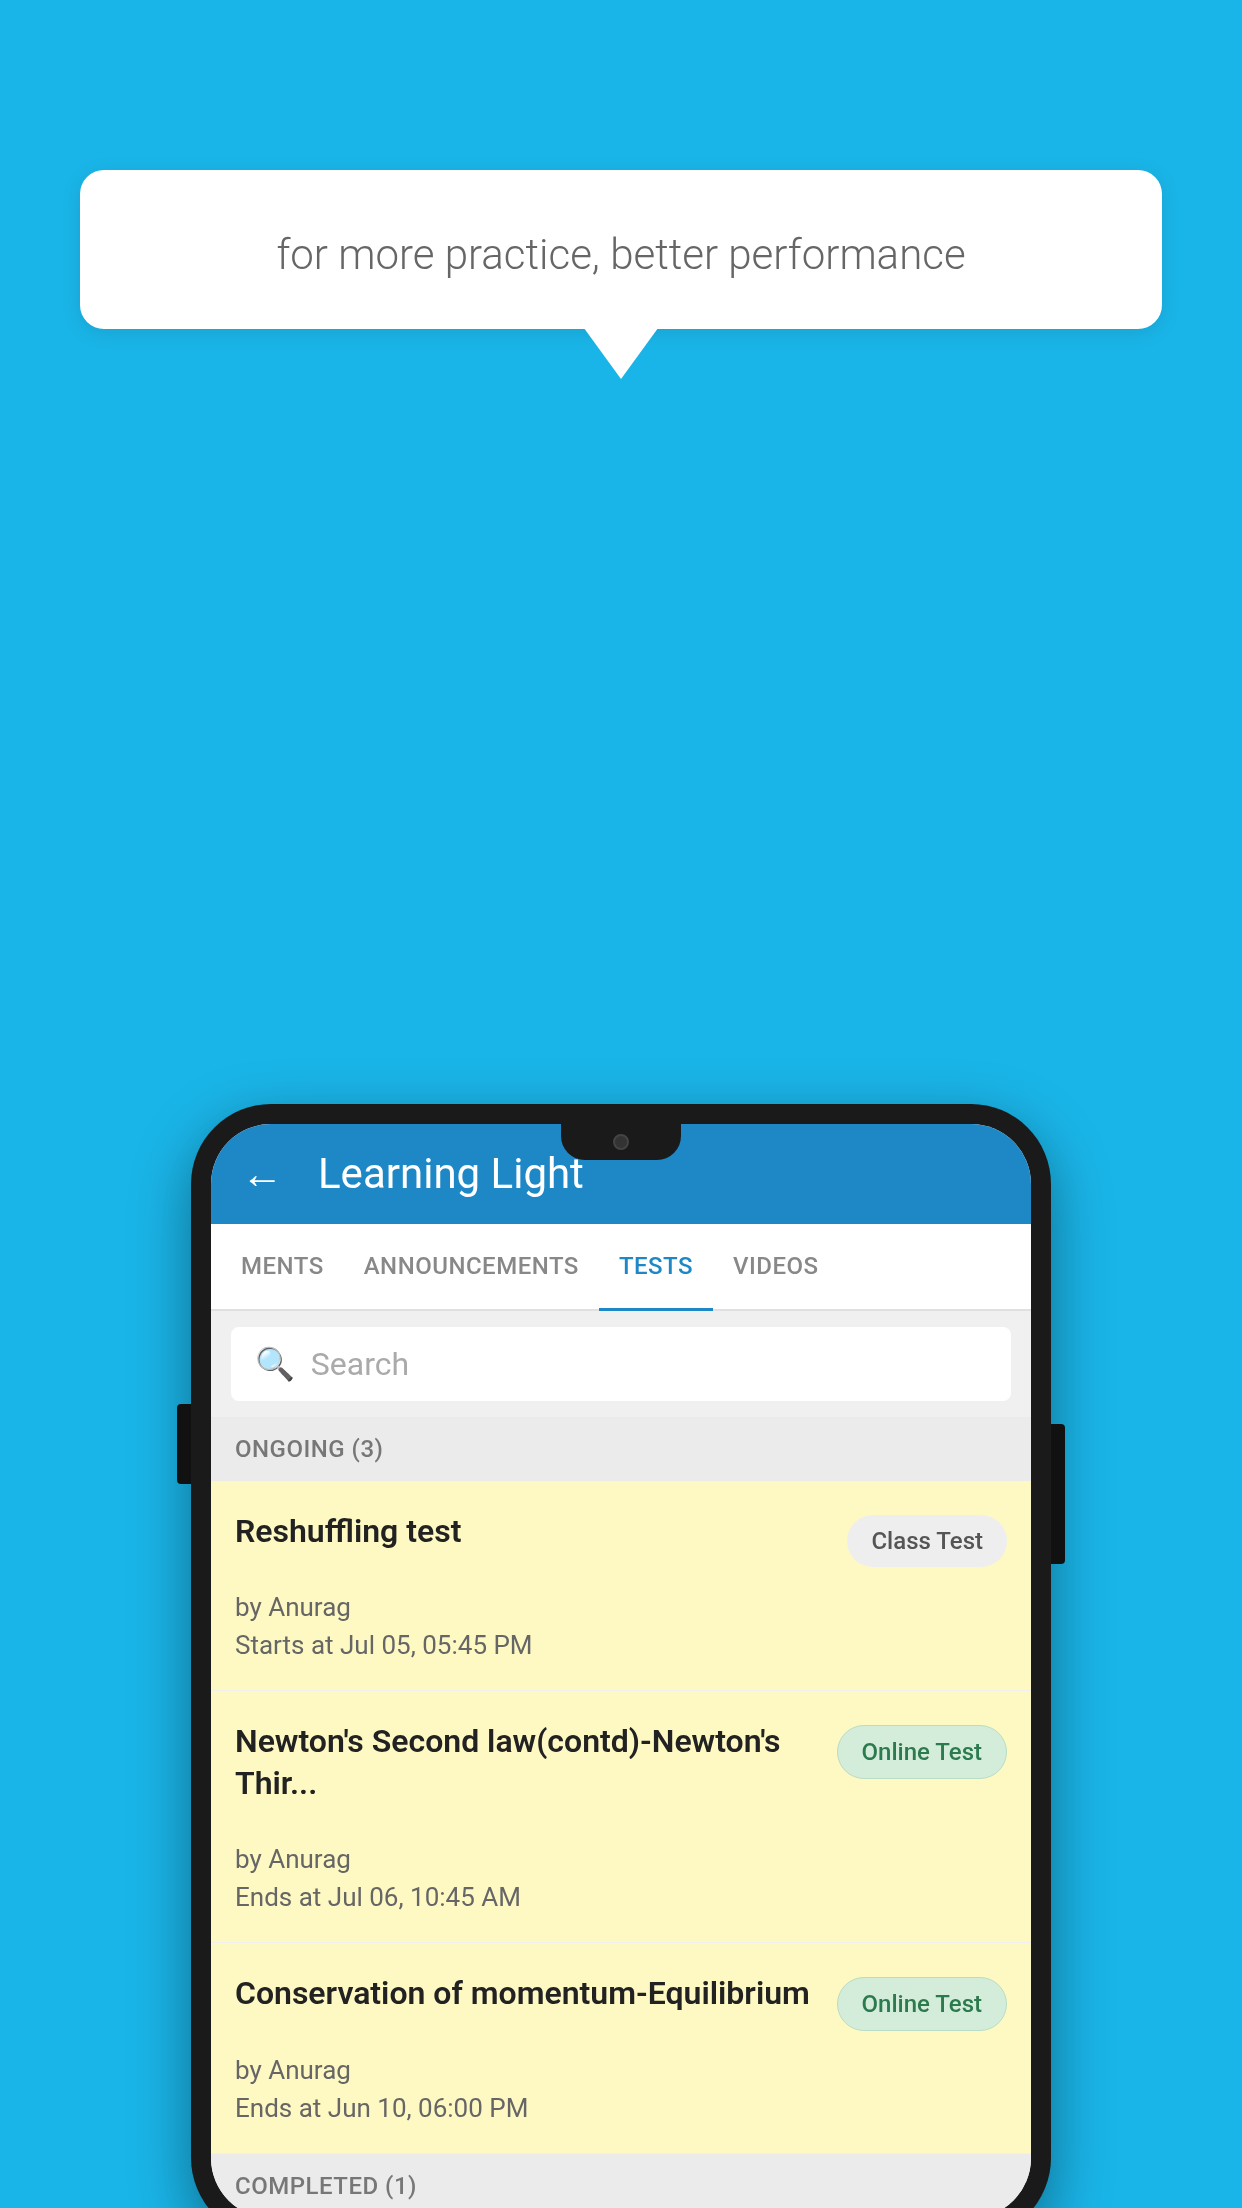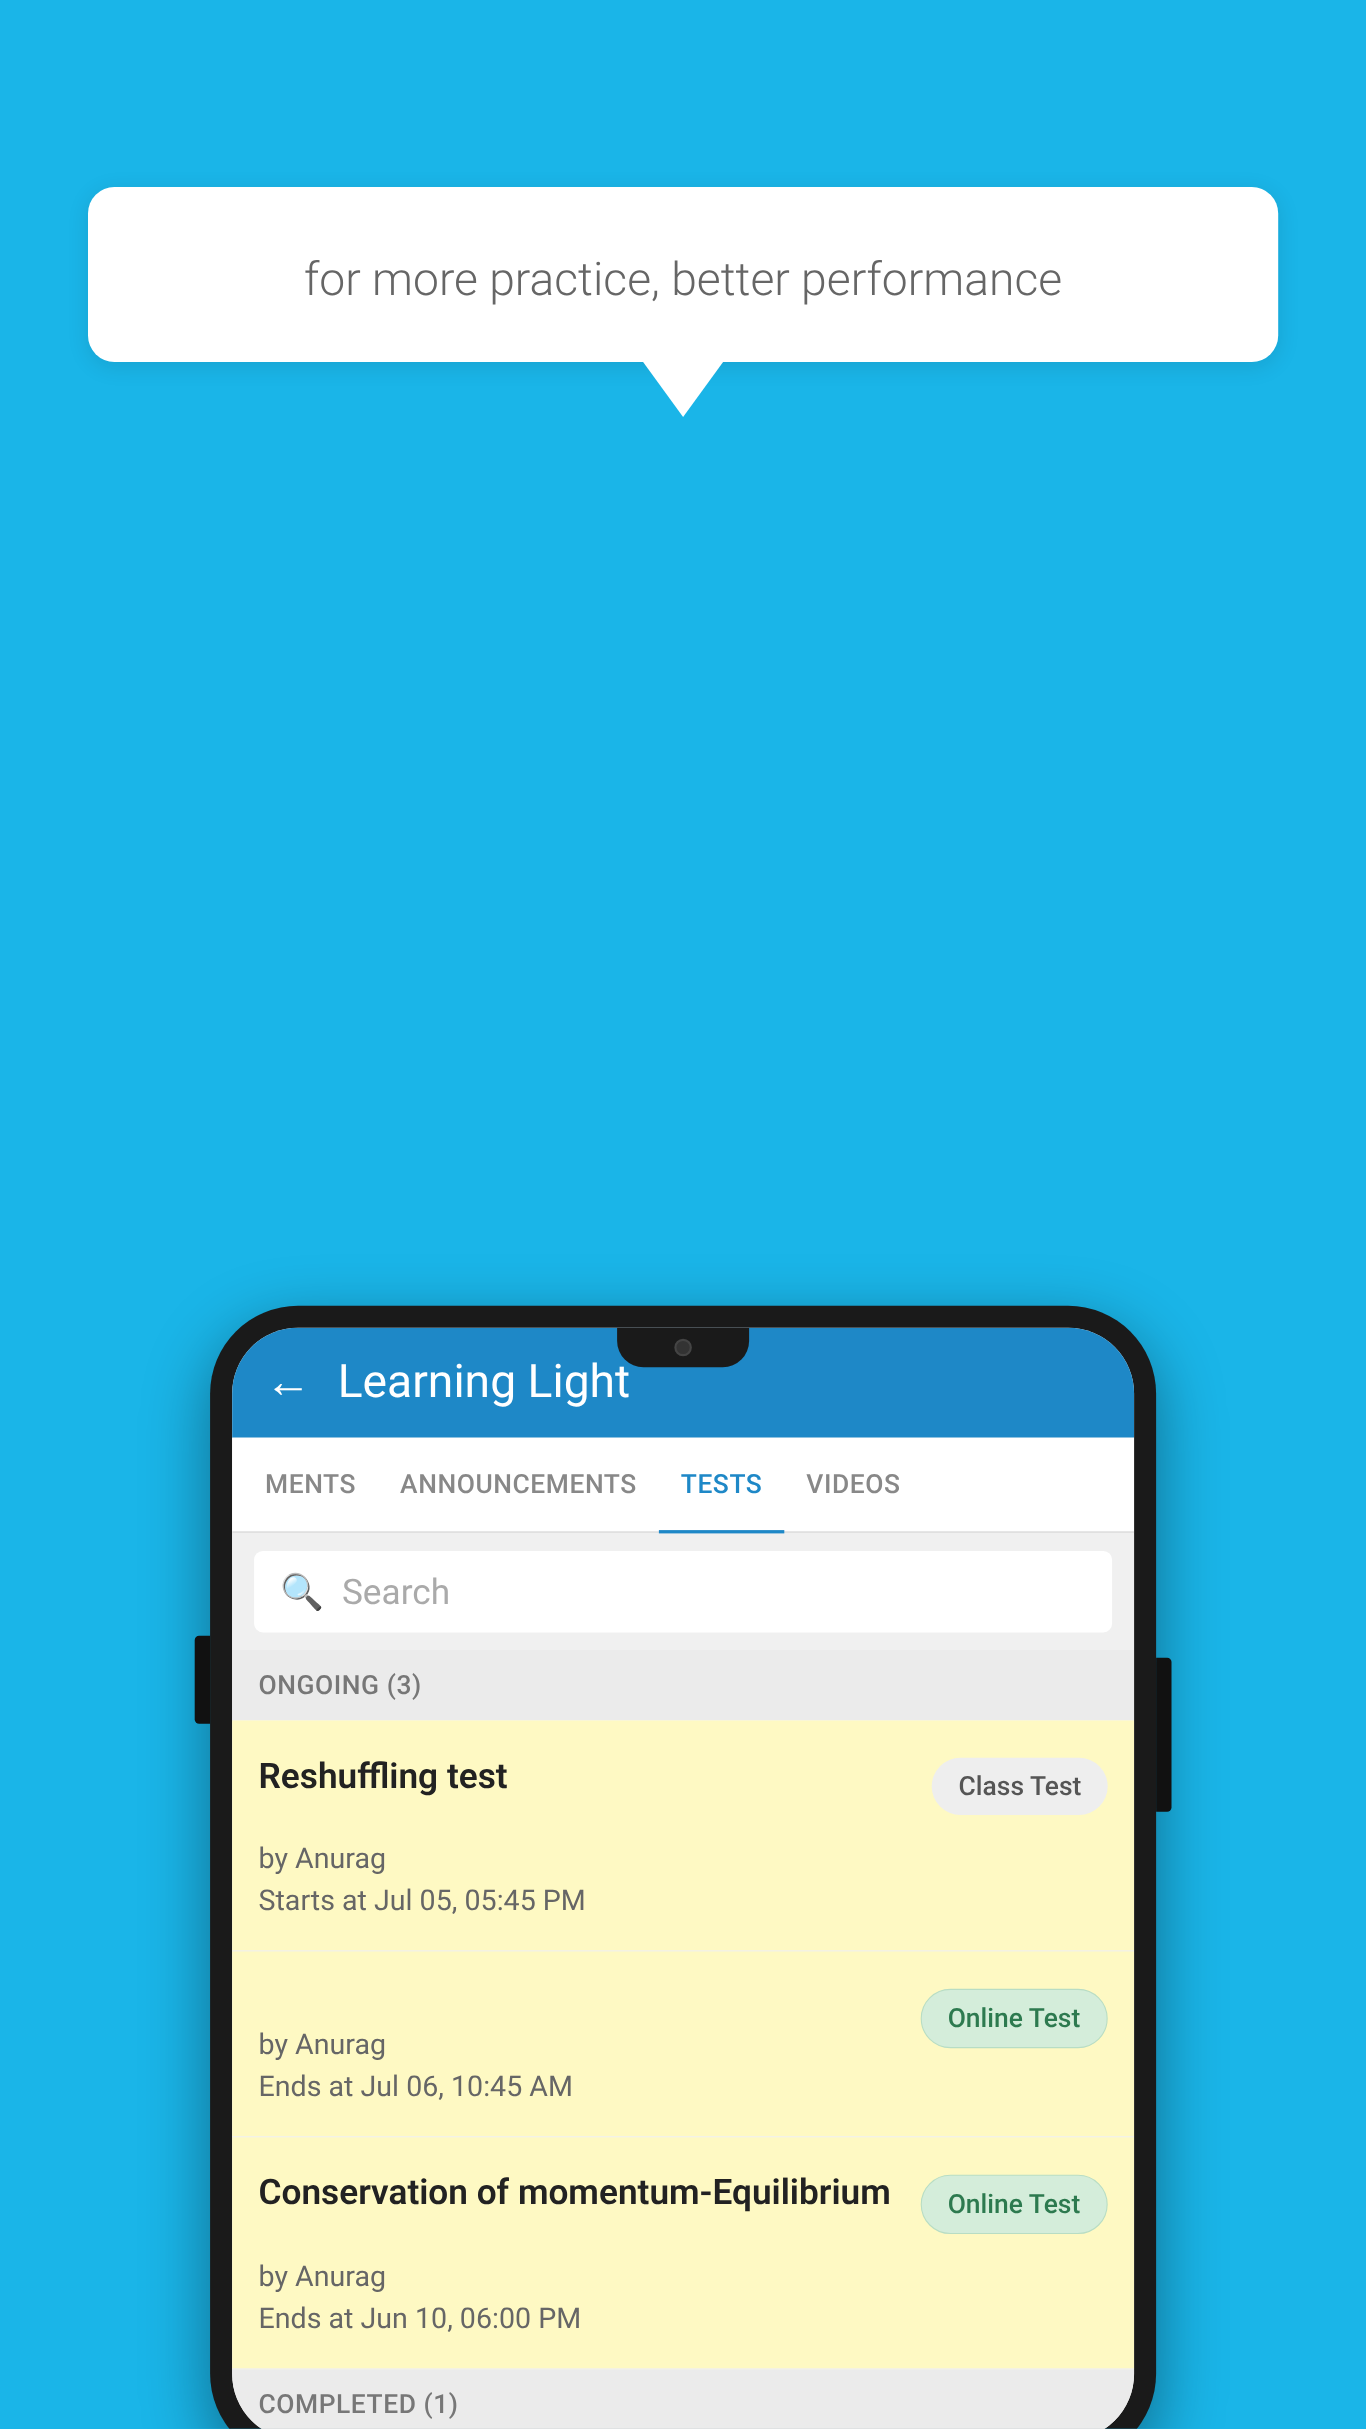--- a/index.html
+++ b/index.html
@@ -165,20 +165,21 @@
     .back-arrow {
       color: white;
       font-size: 42px;
       cursor: pointer;
     }
 
     .app-title {
       color: white;
       font-size: 42px;
       font-weight: 400;
+      margin-left: 11px;
     }
 
     
     .tabs {
       background: white;
       display: flex;
       border-bottom: 2px solid #e0e0e0;
       padding: 0 10px;
     }
 
@@ -350,20 +351,21 @@
             <div class="test-author">by Anurag</div>
             <div class="test-time">
               <span>Starts at</span>&nbsp;<span>Jul 05, 05:45 PM</span>
             </div>
           </div>
           <span class="test-badge badge-class">Class Test</span>
         </div>
 
         <div class="test-item">
           <div class="test-info">
+            <div class="test-name">Newton's Second law(contd)-Newton's Thir...</div>
             <div class="test-author">by Anurag</div>
             <div class="test-time">
               <span>Ends at</span>&nbsp;<span>Jul 06, 10:45 AM</span>
             </div>
           </div>
           <span class="test-badge badge-online">Online Test</span>
         </div>
 
         <div class="test-item">
           <div class="test-info">

